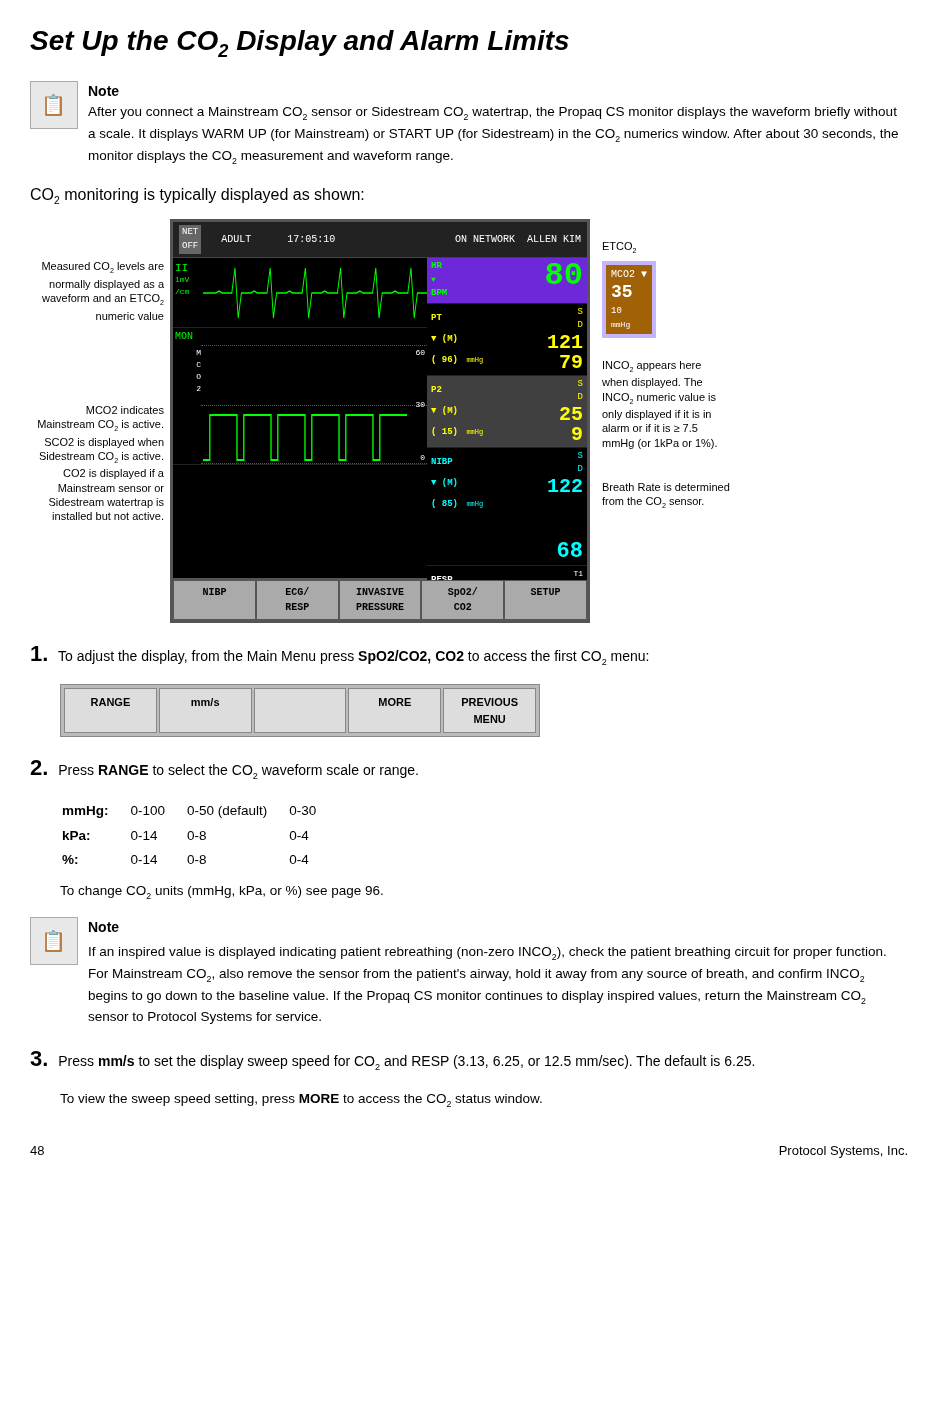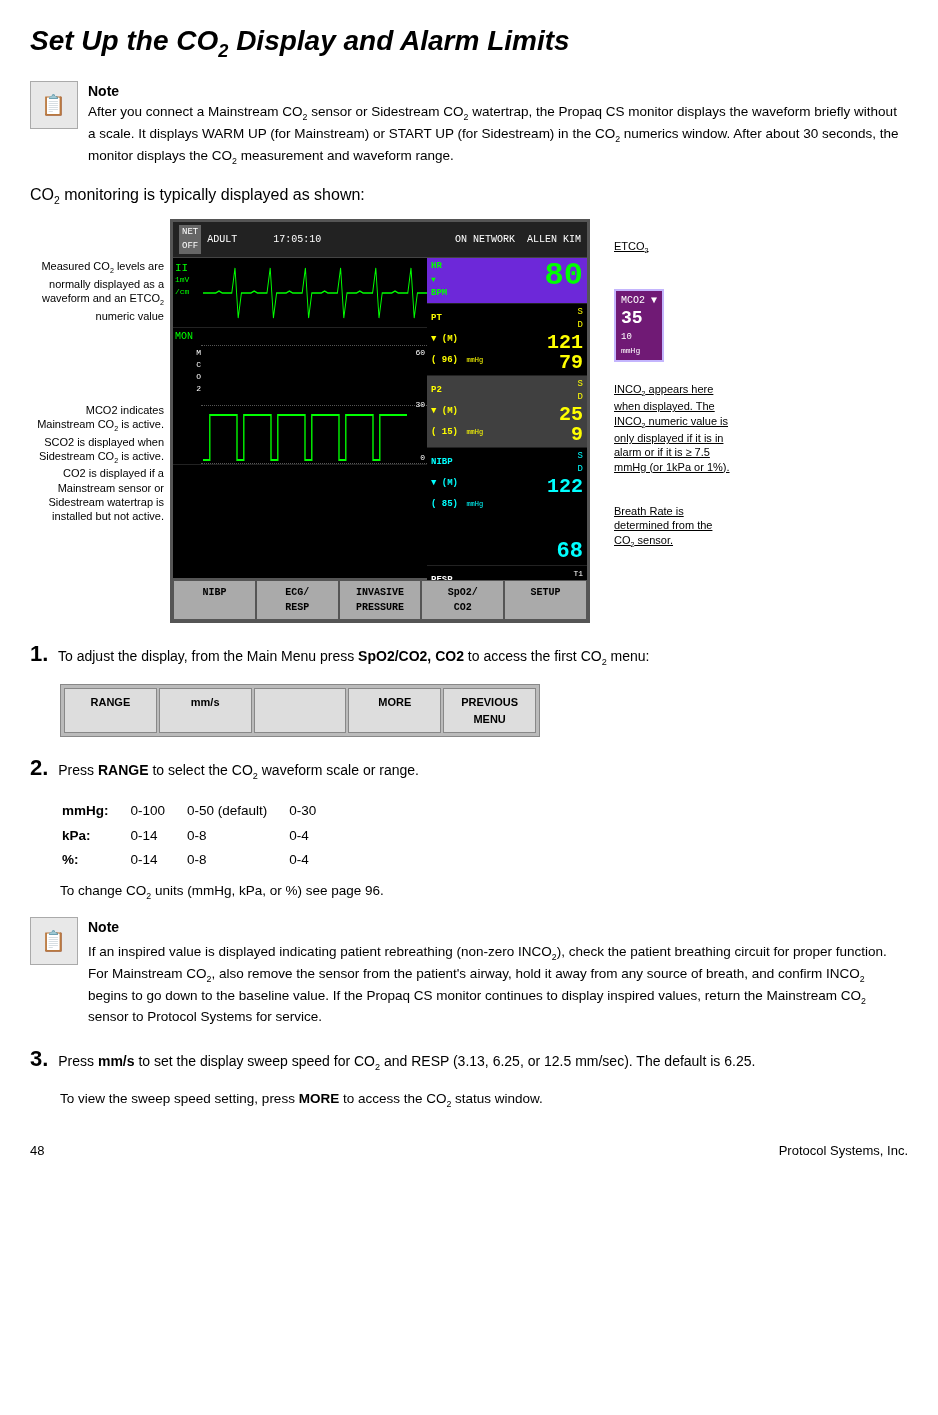--- a/index.html
+++ b/index.html
@@ -90,21 +90,21 @@
       display: flex;
       justify-content: space-between;
       align-items: center;
       border-bottom: 1px solid #444;
     }
     .net-off {
       background: #666;
       color: #fff;
       padding: 1px 3px;
       font-size: 9px;
-      margin-right: 6px;
+      margin-right: 20px;
     }
 
     
     .numerics-panel {
       width: 160px;
       background: #111;
       display: flex;
       flex-direction: column;
     }
 
@@ -124,23 +124,22 @@
       text-align: center;
       padding: 4px 2px;
       cursor: pointer;
     }
 
     
     .right-annotations {
       width: 140px;
       flex-shrink: 0;
       font-size: 11px;
-      padding-left: 24px;
+      padding-left: 12px;
       padding-top: 20px;
-      text-decoration: underline;
     }
     .right-annotation {
       margin-bottom: 18px;
       line-height: 1.3;
     }
 
     
     .step-section {
       margin: 14px 0;
     }
@@ -393,21 +392,21 @@
       <div class="func-btn">ECG/<br>RESP</div>
       <div class="func-btn">INVASIVE<br>PRESSURE</div>
       <div class="func-btn">SpO2/<br>CO2</div>
       <div class="func-btn">SETUP</div>
     </div>
   </div>
 
   <div class="right-annotations">
     <div class="right-annotation">
       <div style="font-size:11px;margin-bottom:4px;">ETCO<sub>2</sub></div>
-      <div style="background:#701a75;color:#fff;border:2px solid #c4b5fd;padding:3px 5px;font-family:'Courier New',monospace;font-size:10px;display:inline-block;margin-top:28px;">
+      <div style="background:#a16207;color:#fff;border:4px solid #c4b5fd;padding:3px 5px;font-family:'Courier New',monospace;font-size:10px;display:inline-block;">
         MCO2 ▼<br>
         <span style="color:#fff;font-size:18px;font-weight:bold;">35</span><br>
         <span style="font-size:9px;">10</span><br>
         <span style="font-size:8px;">mmHg</span>
       </div>
     </div>
     <div class="right-annotation" style="margin-top:20px;">
       INCO<sub>2</sub> appears here when displayed. The INCO<sub>2</sub> numeric value is only displayed if it is in alarm or if it is ≥ 7.5 mmHg (or 1kPa or 1%).
     </div>
     <div class="right-annotation" style="margin-top:30px;">

